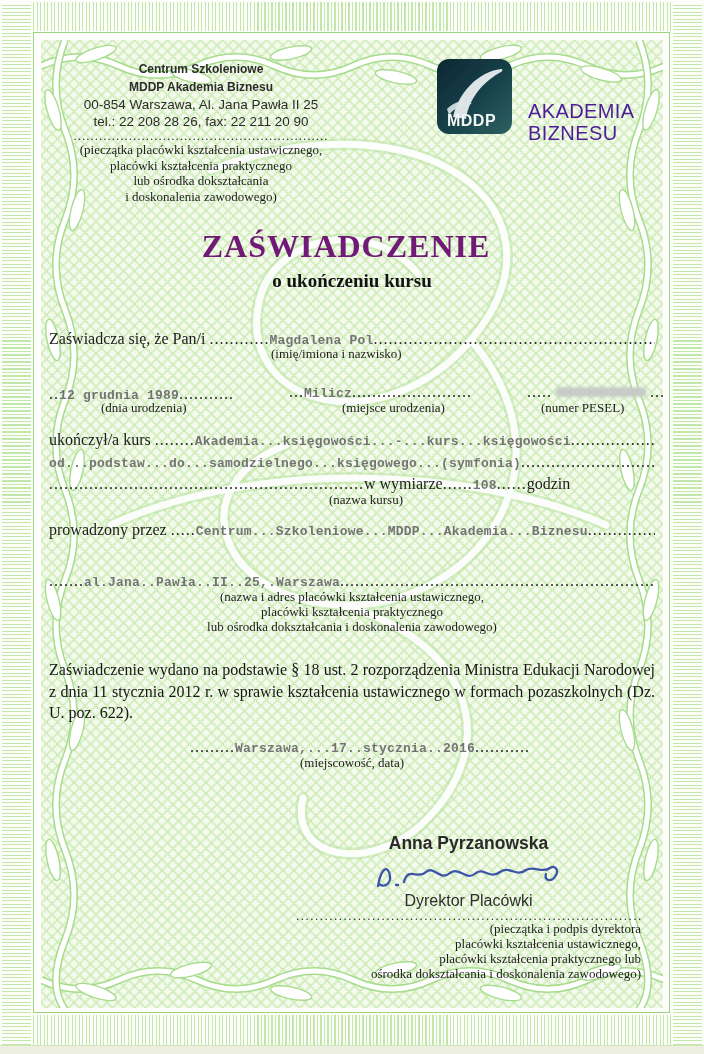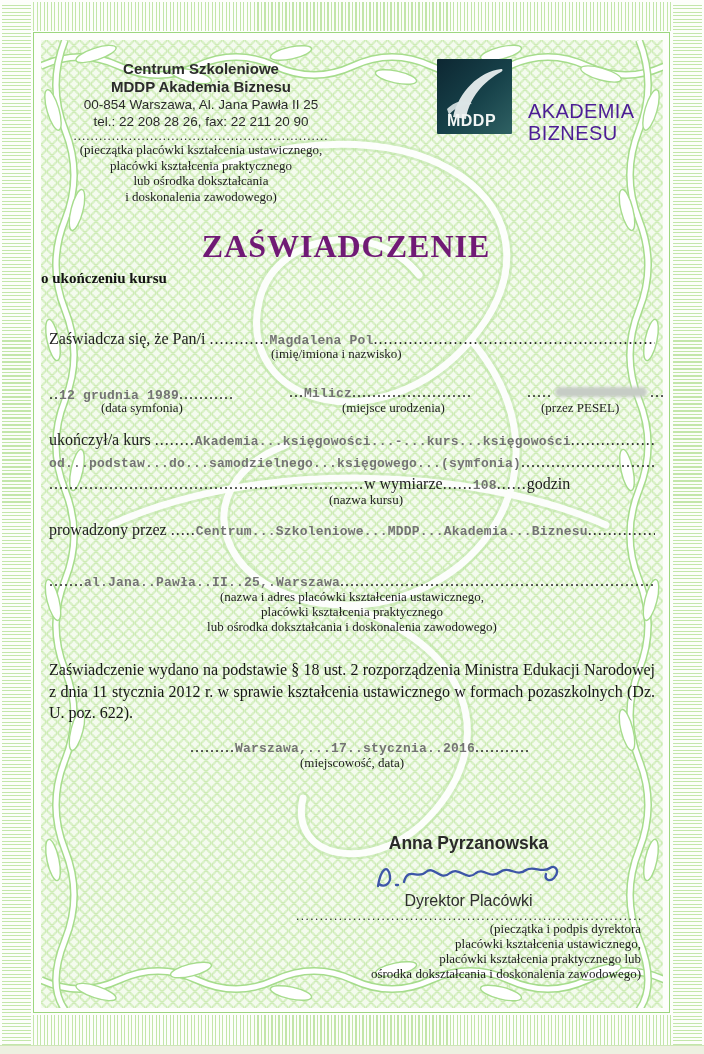--- a/index.html
+++ b/index.html
@@ -26,38 +26,38 @@
   .content{position:absolute;inset:0;color:#1c1c1c;}
 
   .serif{font-family:"Liberation Serif",serif;}
   .line{position:absolute;white-space:nowrap;overflow:hidden;font-size:16px;line-height:20px;}
   .dots{font-family:"Liberation Serif",serif;letter-spacing:1px;color:#2a2a2a;}
   .typed{font-family:"Liberation Mono","DejaVu Sans Mono",monospace;font-weight:bold;font-size:13px;letter-spacing:0.2px;color:#737373;}
   .sub{position:absolute;font-size:13px;line-height:15px;font-family:"Liberation Serif",serif;color:#1c1c1c;white-space:nowrap;}
 
   
   .stamp{position:absolute;left:10px;top:20px;width:300px;text-align:center;}
-  .stamp .b{font-family:"Liberation Sans",sans-serif;font-weight:bold;font-size:15px;line-height:18px;color:#2b2b2b;}
+  .stamp .b{font-family:"Liberation Sans",sans-serif;font-weight:bold;font-size:12px;line-height:18px;color:#2b2b2b;}
   .stamp .r{font-family:"Liberation Sans",sans-serif;font-size:13.5px;line-height:17px;color:#2b2b2b;}
   .stamp .dotline{font-size:13px;letter-spacing:1px;line-height:12px;color:#333;overflow:hidden;white-space:nowrap;}
   .stamp .cap{font-family:"Liberation Serif",serif;font-size:13px;line-height:15.5px;color:#1c1c1c;}
 
   
-  .logo-square{position:absolute;left:396px;top:19px;width:75px;height:75px;border-radius:1px;
+  .logo-square{position:absolute;left:396px;top:19px;width:75px;height:75px;border-radius:12px;
     background:linear-gradient(135deg,#0d2732 0%,#17424a 55%,#2f6163 100%);overflow:hidden;}
   .logo-square .acr{position:absolute;left:0;right:6px;bottom:4px;text-align:center;
     font-family:"Liberation Sans",sans-serif;font-weight:bold;font-size:16px;color:#f2f6f5;letter-spacing:0.5px;}
   .brand{position:absolute;left:487px;top:60px;font-family:"Liberation Sans",sans-serif;
     font-size:20px;line-height:22px;color:#4c1d95;letter-spacing:0.4px;}
 
   
   .title-main{position:absolute;left:0;right:12px;top:188px;text-align:center;
     font-weight:bold;font-size:32px;letter-spacing:1px;color:#701a75;}
-  .title-sub{position:absolute;left:0;right:0;top:230px;text-align:left;
-    font-weight:bold;font-size:15px;color:#121212;}
+  .title-sub{position:absolute;left:0;right:0;top:230px;text-align:center;
+    font-weight:bold;font-size:19px;color:#121212;}
 
   .redact{display:inline-block;width:92px;height:10px;background:#c6ccc5;border-radius:5px;
     filter:blur(1.6px);vertical-align:baseline;margin:0 3px;}
 
   .legal{position:absolute;left:8px;right:8px;top:619px;font-size:16px;line-height:21.5px;
     text-align:justify;color:#161616;}
 
   .sig-block{position:absolute;left:255px;width:345px;top:779px;text-align:center;margin-top:14px;}
   .sig-name{font-family:"Liberation Sans",sans-serif;font-weight:bold;font-size:17.5px;color:#2a2a2a;}
   .sig-script{height:40px;margin-top:2px;}
@@ -181,31 +181,31 @@
 
       <div class="line" style="left:8px;right:8px;top:289px;">
         <span class="serif">Zaświadcza się, że Pan/i</span>
         <span class="dots">............</span><span class="typed">Magdalena Pol</span><span class="dots">........................................................................</span>
       </div>
       <div class="sub" style="left:230px;top:306px;">(imię/imiona i nazwisko)</div>
 
       <div class="line" style="left:8px;width:200px;top:333px;margin-top:11px;">
         <span class="dots">..</span><span class="typed">12 grudnia 1989</span><span class="dots">...........</span>
       </div>
-      <div class="sub" style="left:60px;top:360px;">(data symfonia)</div>
+      <div class="sub" style="left:60px;top:360px;">(dnia urodzenia)</div>
 
       <div class="line" style="left:248px;width:210px;top:342px;">
         <span class="dots">...</span><span class="typed">Milicz</span><span class="dots">........................</span>
       </div>
       <div class="sub" style="left:301px;top:360px;">(miejsce urodzenia)</div>
 
       <div class="line" style="left:486px;width:136px;top:342px;">
         <span class="dots">.....</span><span class="redact"></span><span class="dots">......</span>
       </div>
-      <div class="sub" style="left:500px;top:360px;">(przez PESEL)</div>
+      <div class="sub" style="left:500px;top:360px;">(numer PESEL)</div>
 
       <div class="line" style="left:8px;right:8px;top:390px;">
         <span class="serif">ukończył/a kurs</span>
         <span class="dots">........</span><span class="typed">Akademia...księgowości...-...kurs...księgowości</span><span class="dots">......................</span>
       </div>
       <div class="line" style="left:8px;right:8px;top:412px;">
         <span class="typed">od...podstaw...do...samodzielnego...księgowego...(symfonia)</span><span class="dots">......................................</span>
       </div>
       <div class="line" style="left:8px;right:8px;top:434px;">
         <span class="dots">...............................................................</span><span class="serif">w wymiarze</span><span class="dots">......</span><span class="typed">108</span><span class="dots">......</span><span class="serif">godzin</span>

